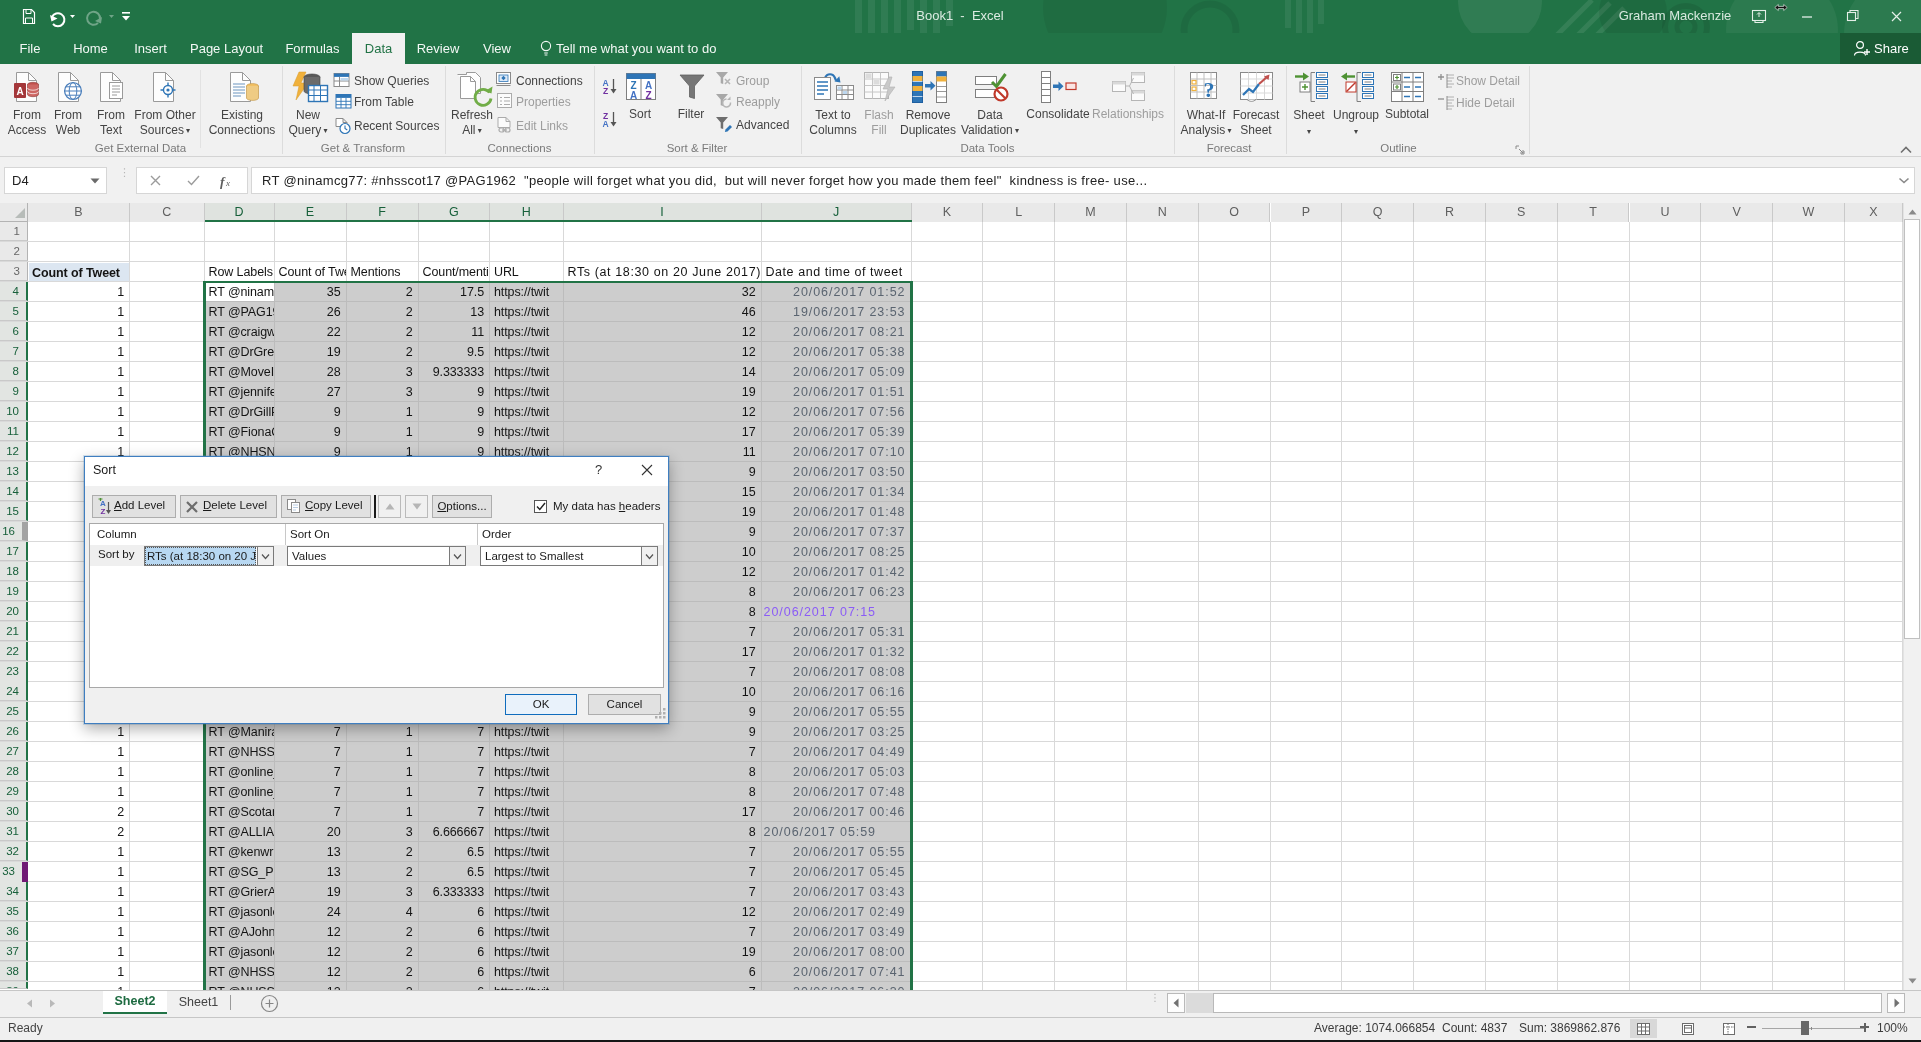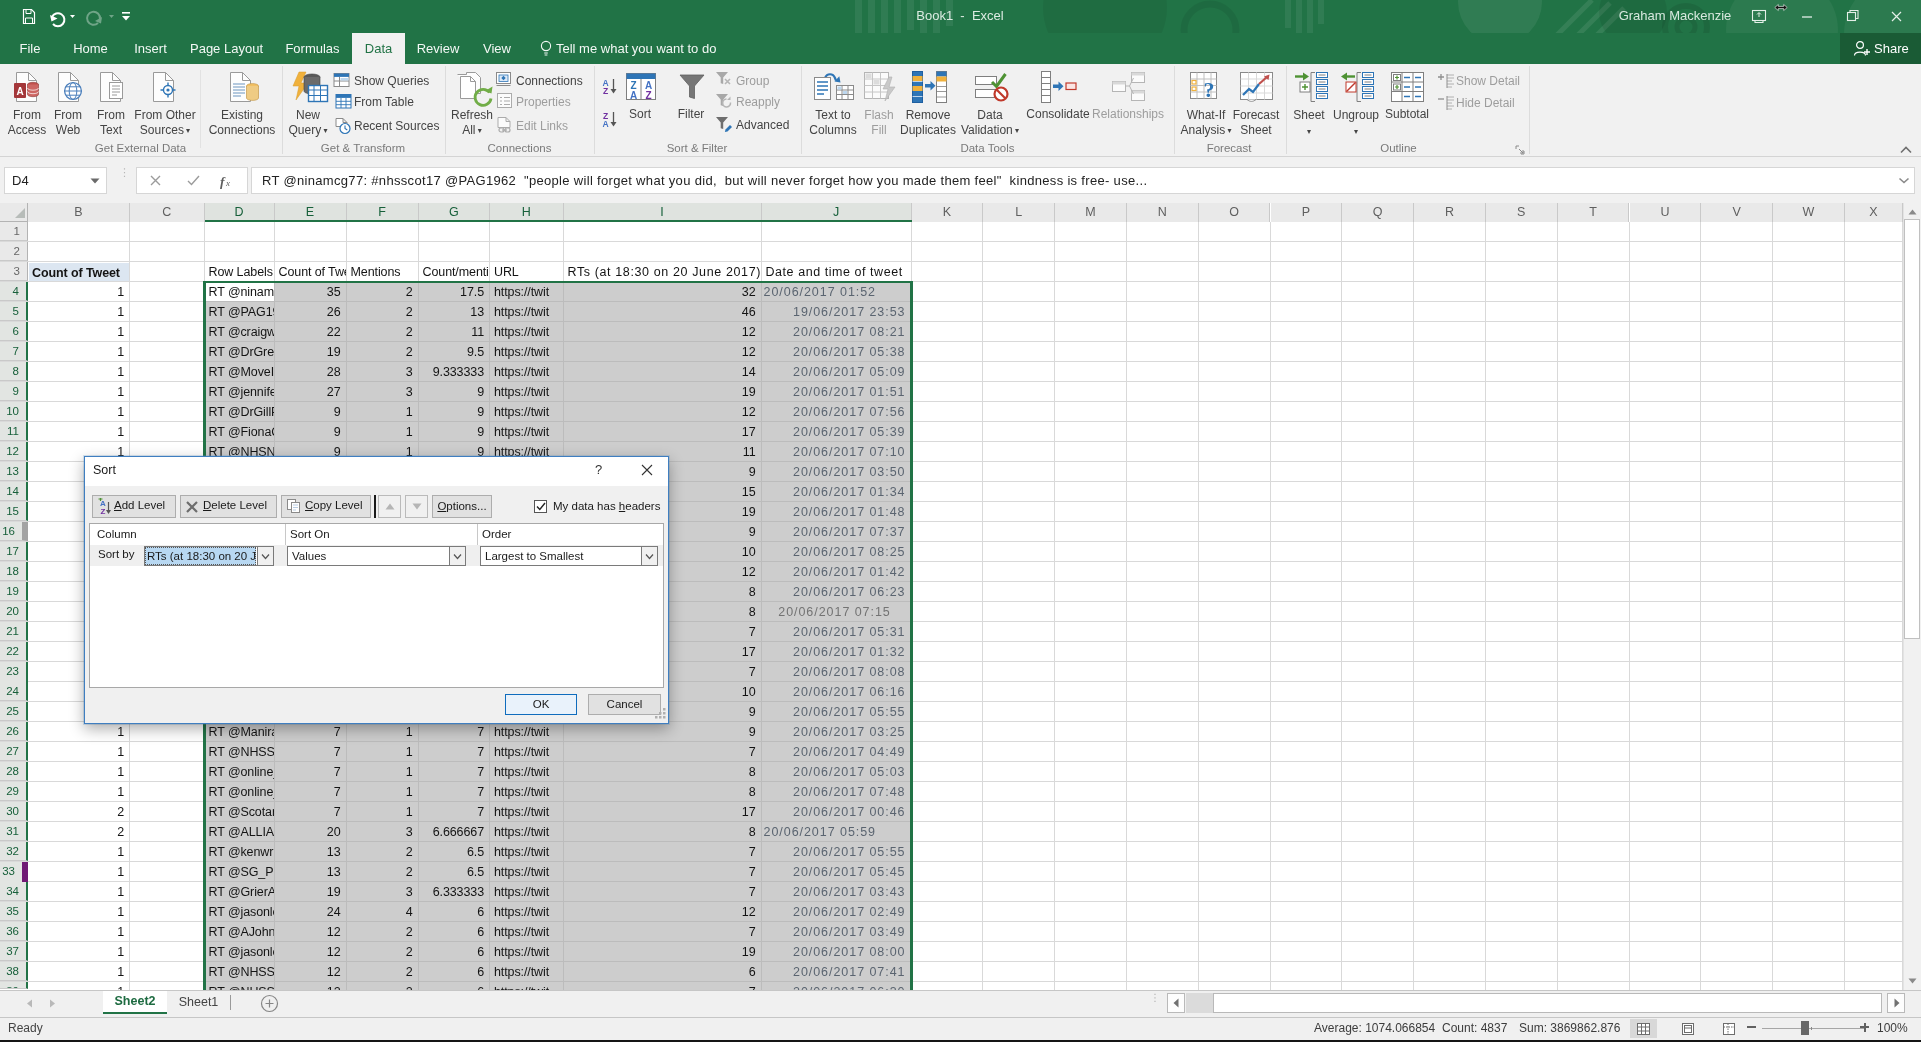--- a/index.html
+++ b/index.html
@@ -621,21 +621,21 @@
 <div class="cell" style="left:494px;top:262px;width:68.5px;height:19px;color:#141414">URL</div>
 <div class="cell" style="left:567.5px;top:262px;width:193.0px;height:19px;letter-spacing:0.62px;color:#141414">RTs (at 18:30 on 20 June 2017)</div>
 <div class="cell" style="left:765.5px;top:262px;width:145.0px;height:19px;letter-spacing:0.55px;color:#141414">Date and time of tweet</div>
 <div class="cell" style="left:30px;top:282px;width:94px;height:19px;text-align:right;color:#141414">1</div>
 <div class="cell" style="left:208.5px;top:282px;width:65.0px;height:19px;color:#141414">RT @ninamcg77: #n</div>
 <div class="cell" style="left:276.5px;top:282px;width:64.0px;height:19px;text-align:right;color:#141414">35</div>
 <div class="cell" style="left:348.5px;top:282px;width:64.0px;height:19px;text-align:right;color:#141414">2</div>
 <div class="cell" style="left:420.5px;top:282px;width:63.5px;height:19px;text-align:right;color:#141414">17.5</div>
 <div class="cell" style="left:494px;top:282px;width:68.5px;height:19px;color:#141414">https://twit</div>
 <div class="cell" style="left:565.5px;top:282px;width:190.0px;height:19px;text-align:right;color:#141414">32</div>
-<div class="cell" style="left:763.5px;top:282px;width:142.0px;height:19px;letter-spacing:0.95px;color:#5a6470">20/06/2017 01:52</div>
+<div class="cell" style="left:763.5px;top:282px;width:142.0px;height:19px;text-align:right;letter-spacing:0.95px;color:#5a6470">20/06/2017 01:52</div>
 <div class="cell" style="left:30px;top:302px;width:94px;height:19px;text-align:right;color:#141414">1</div>
 <div class="cell" style="left:208.5px;top:302px;width:65.0px;height:19px;color:#141414">RT @PAG1962: #nhs</div>
 <div class="cell" style="left:276.5px;top:302px;width:64.0px;height:19px;text-align:right;color:#141414">26</div>
 <div class="cell" style="left:348.5px;top:302px;width:64.0px;height:19px;text-align:right;color:#141414">2</div>
 <div class="cell" style="left:420.5px;top:302px;width:63.5px;height:19px;text-align:right;color:#141414">13</div>
 <div class="cell" style="left:494px;top:302px;width:68.5px;height:19px;color:#141414">https://twit</div>
 <div class="cell" style="left:565.5px;top:302px;width:190.0px;height:19px;text-align:right;color:#141414">46</div>
 <div class="cell" style="left:763.5px;top:302px;width:142.0px;height:19px;text-align:right;letter-spacing:0.95px;color:#5a6470">19/06/2017 23:53</div>
 <div class="cell" style="left:30px;top:322px;width:94px;height:19px;text-align:right;color:#141414">1</div>
 <div class="cell" style="left:208.5px;top:322px;width:65.0px;height:19px;color:#141414">RT @craigwhitersn</div>
@@ -749,21 +749,21 @@
 <div class="cell" style="left:494px;top:582px;width:68.5px;height:19px;color:#141414">https://twit</div>
 <div class="cell" style="left:565.5px;top:582px;width:190.0px;height:19px;text-align:right;color:#141414">8</div>
 <div class="cell" style="left:763.5px;top:582px;width:142.0px;height:19px;text-align:right;letter-spacing:0.95px;color:#5a6470">20/06/2017 06:23</div>
 <div class="cell" style="left:30px;top:602px;width:94px;height:19px;text-align:right;color:#141414">1</div>
 <div class="cell" style="left:208.5px;top:602px;width:65.0px;height:19px;color:#141414">RT @x</div>
 <div class="cell" style="left:276.5px;top:602px;width:64.0px;height:19px;text-align:right;color:#141414">8</div>
 <div class="cell" style="left:348.5px;top:602px;width:64.0px;height:19px;text-align:right;color:#141414">1</div>
 <div class="cell" style="left:420.5px;top:602px;width:63.5px;height:19px;text-align:right;color:#141414">8</div>
 <div class="cell" style="left:494px;top:602px;width:68.5px;height:19px;color:#141414">https://twit</div>
 <div class="cell" style="left:565.5px;top:602px;width:190.0px;height:19px;text-align:right;color:#141414">8</div>
-<div class="cell" style="left:763.5px;top:602px;width:142.0px;height:19px;text-align:center;letter-spacing:0.95px;color:#737373">20/06/2017 07:15</div>
+<div class="cell" style="left:763.5px;top:602px;width:142.0px;height:19px;text-align:left;letter-spacing:0.95px;color:#8b5cf6">20/06/2017 07:15</div>
 <div class="cell" style="left:30px;top:622px;width:94px;height:19px;text-align:right;color:#141414">1</div>
 <div class="cell" style="left:208.5px;top:622px;width:65.0px;height:19px;color:#141414">RT @x</div>
 <div class="cell" style="left:276.5px;top:622px;width:64.0px;height:19px;text-align:right;color:#141414">7</div>
 <div class="cell" style="left:348.5px;top:622px;width:64.0px;height:19px;text-align:right;color:#141414">1</div>
 <div class="cell" style="left:420.5px;top:622px;width:63.5px;height:19px;text-align:right;color:#141414">7</div>
 <div class="cell" style="left:494px;top:622px;width:68.5px;height:19px;color:#141414">https://twit</div>
 <div class="cell" style="left:565.5px;top:622px;width:190.0px;height:19px;text-align:right;color:#141414">7</div>
 <div class="cell" style="left:763.5px;top:622px;width:142.0px;height:19px;text-align:right;letter-spacing:0.95px;color:#5a6470">20/06/2017 05:31</div>
 <div class="cell" style="left:30px;top:642px;width:94px;height:19px;text-align:right;color:#141414">1</div>
 <div class="cell" style="left:208.5px;top:642px;width:65.0px;height:19px;color:#141414">RT @x</div>

